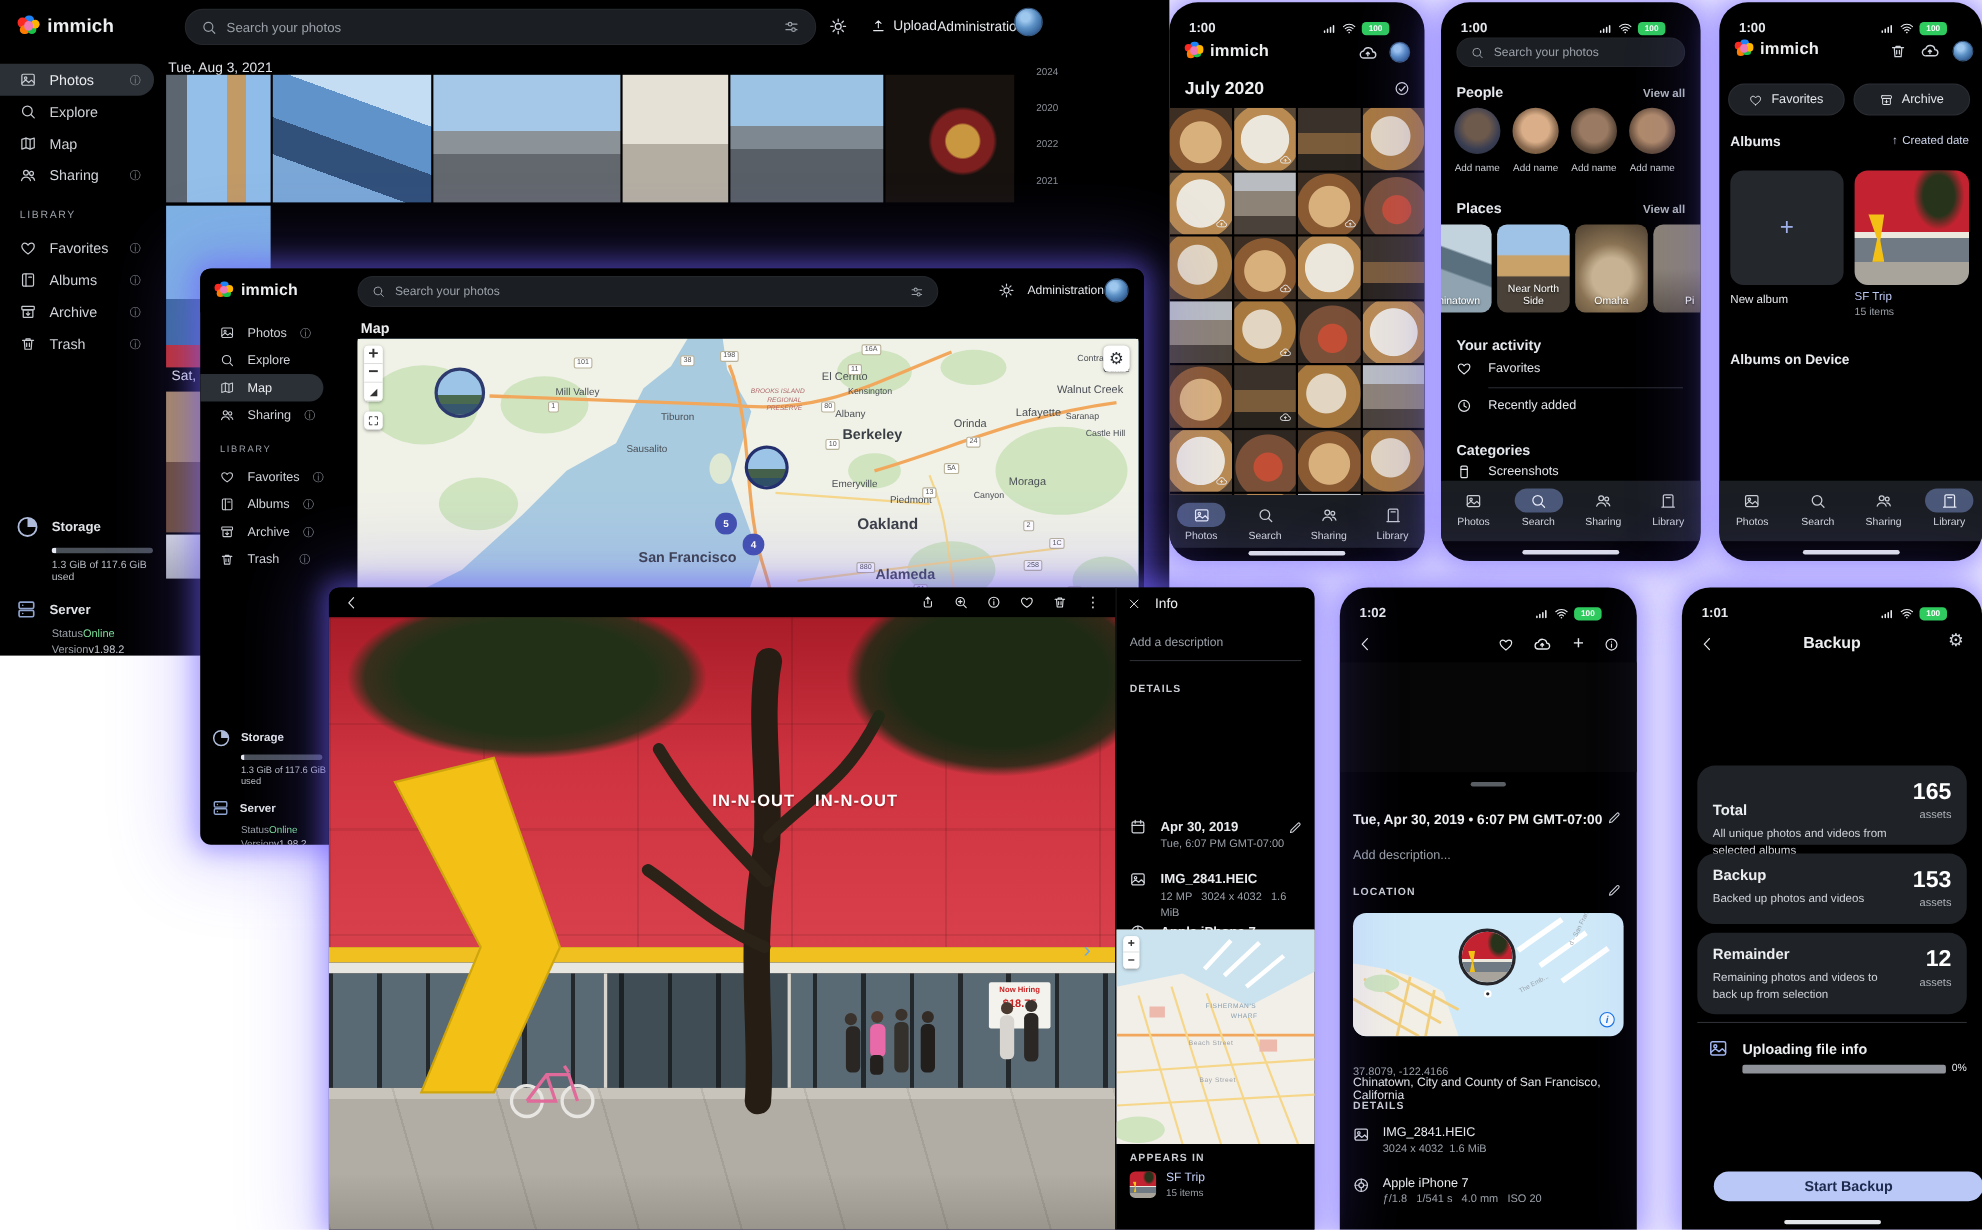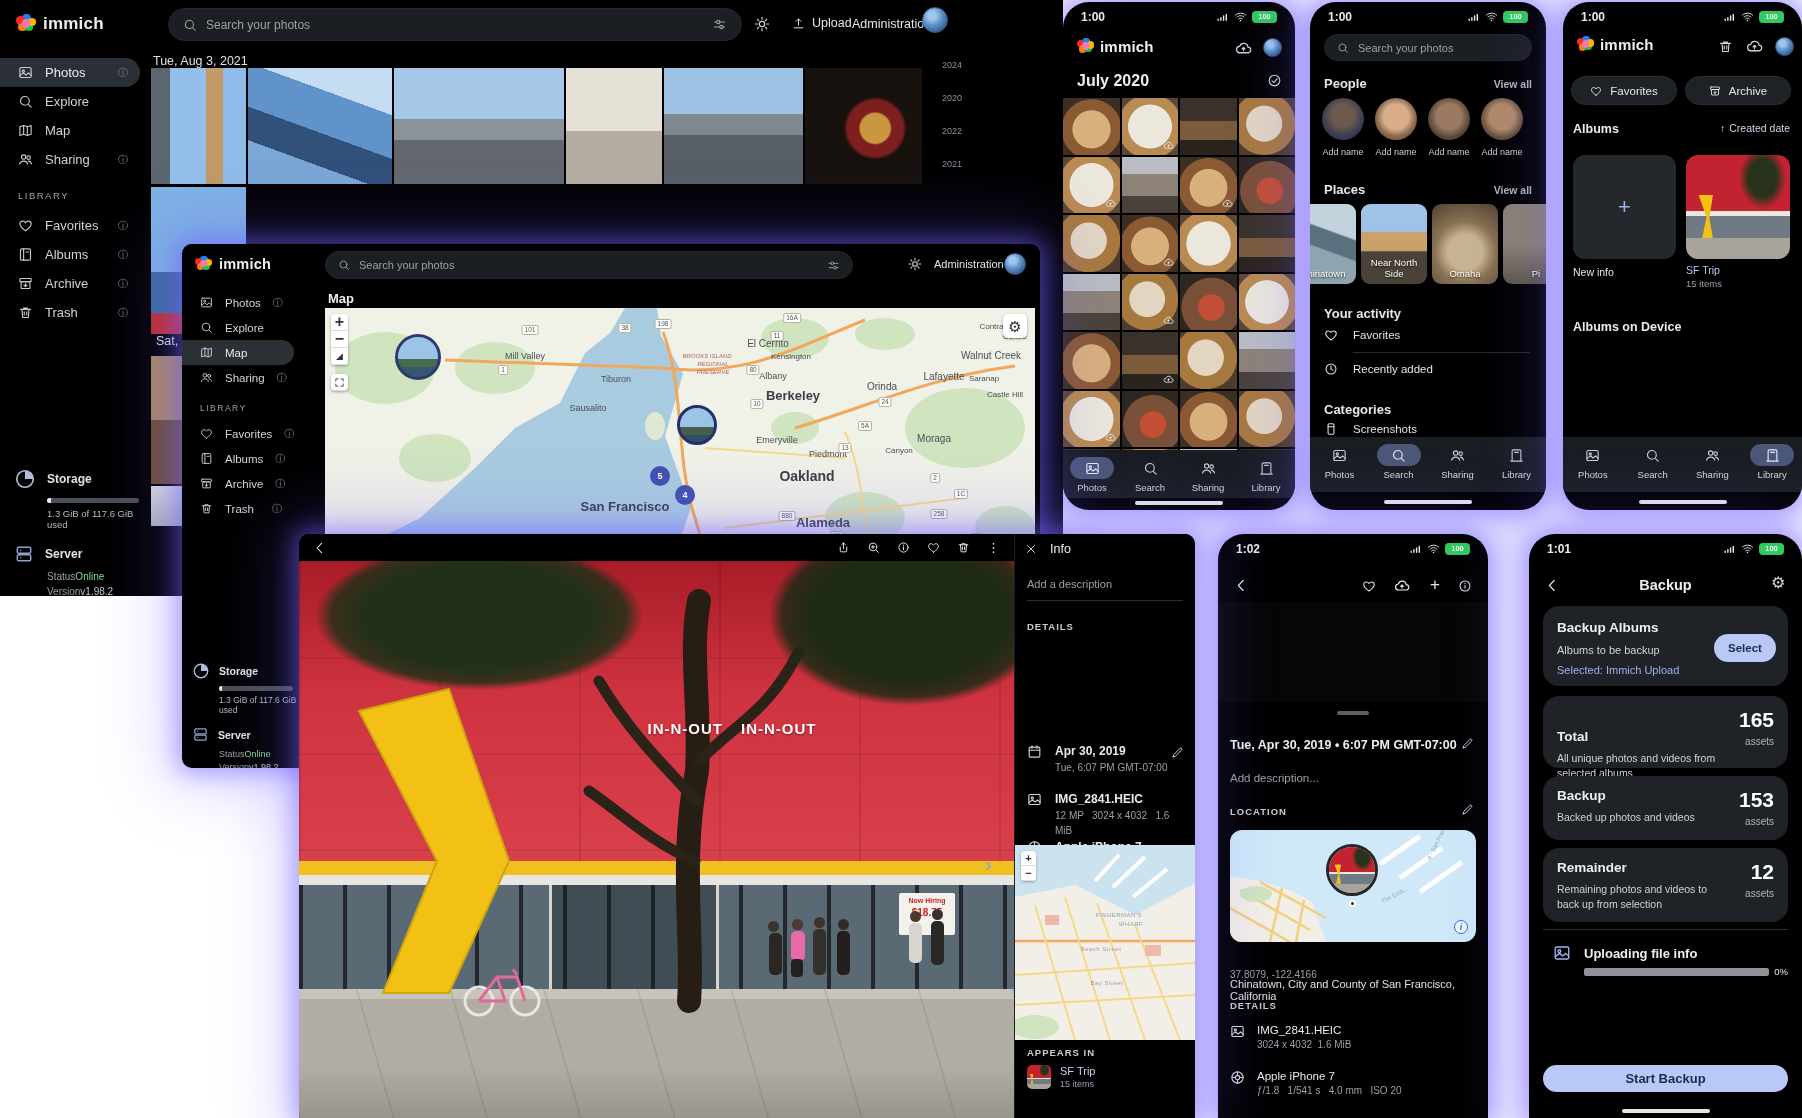--- a/index.html
+++ b/index.html
@@ -48,21 +48,21 @@
   .k-light{background:linear-gradient(180deg,#d6d9dc,#aeb2b6)}
   .f1{background:radial-gradient(circle at 50% 55%,#d8b07c 0 44%,#8a5a33 46% 70%,#3c2e22 72%)}
   .f2{background:radial-gradient(circle at 50% 50%,#ece7dc 0 54%,#b98b52 56% 80%,#5a4836 82%)}
   .f3{background:linear-gradient(180deg,#3a322a 0 40%,#7a5c3a 40% 74%,#2a241e 74%)}
   .f4{background:radial-gradient(circle at 45% 45%,#e2d6c2 0 40%,#a8793f 42% 70%,#4e3d2c 72%)}
   .f5{background:linear-gradient(180deg,#b9bdc2 0 30%,#8d8377 30% 70%,#4a423a 70%)}
   .f6{background:radial-gradient(circle at 55% 60%,#c24e35 0 28%,#7a5038 30% 64%,#2e2620 66%)}
   .cloudbadge{position:absolute;right:4px;bottom:4px;width:11px;height:11px;color:#e9ecef}
   
   .phone{position:absolute;background:#000;color:#e6e9ed;overflow:hidden}
-  .statusbar{position:absolute;left:0;right:0;top:0;height:30px;display:flex;align-items:flex-start;padding:8px 18px 0}
+  .statusbar{position:absolute;left:0;right:14px;top:0;height:30px;display:flex;align-items:flex-end;padding:8px 18px 0}
   .stime{font-weight:bold;font-size:12px}
   .sicons{margin-left:auto;display:flex;align-items:center;gap:5px}
   .batt{width:25px;height:12px;border-radius:4px;background:#2fcb5e;color:#fff;font-size:7.5px;font-weight:bold;display:flex;align-items:center;justify-content:center}
   .pnav{position:absolute;left:0;right:0;background:#1a1d22;display:flex}
   .pnav .pni{flex:1;display:flex;flex-direction:column;align-items:center;gap:3px;padding-top:7px;font-size:9.5px;color:#d3d7dd}
   .pni .ipill{width:44px;height:22px;border-radius:12px;display:flex;align-items:center;justify-content:center}
   .pni.on .ipill{background:#4b5878}
   .homebar{position:absolute;left:50%;transform:translateX(-50%);width:88px;height:4px;border-radius:2px;background:#e4e7ea}
   .vall{margin-left:auto;color:#aeb4bd;font-size:10.5px}
   .sechead{display:flex;align-items:baseline;color:#e4e7ec;font-size:13px;font-weight:bold}
@@ -1139,21 +1139,21 @@
         </span>
         <span>Archive</span>
     </div>
     <div class="abs" style="left:10px;top:120px;font-size:12.5px;font-weight:bold;color:#e8eaee">Albums</div>
     <div class="abs" style="right:12px;top:120px;font-size:10.5px;color:#cdd5ea;display:flex;gap:4px;align-items:center">
       <span>↑</span>
         <span>Created date</span>
     </div>
     <div class="abs" style="left:10px;top:153px;width:103px;height:104px;background:#24272c;border-radius:12px;display:flex;align-items:center;justify-content:center;color:#9fb0e8;font-size:22px">+</div>
     <div class="innout abs" style="left:123px;top:153px;width:104px;height:104px;border-radius:12px"></div>
-    <div class="abs" style="left:10px;top:264px;font-size:10.5px;color:#e3e6ea">New info</div>
+    <div class="abs" style="left:10px;top:264px;font-size:10.5px;color:#e3e6ea">New album</div>
     <div class="abs" style="left:123px;top:262px;font-size:10.5px;color:#bcc8f4">SF Trip</div>
     <div class="abs" style="left:123px;top:276px;font-size:9.5px;color:#9aa0a8">15 items</div>
     <div class="abs" style="left:10px;top:318px;font-size:12.5px;font-weight:bold;color:#e8eaee">Albums on Device</div>
     <nav class="pnav" style="top:435px;height:55px">
         <div class="pni">
           <span class="ipill">
             <span class="ico" style="height: 15px; width: 15px; color: rgb(201, 205, 211);">
               <svg viewBox="0 0 24 24" fill="none" stroke="currentColor" stroke-width="1.8" stroke-linecap="round" stroke-linejoin="round">
                 <rect x="3" y="4" width="18" height="16" rx="2"></rect>
                 <circle cx="8.5" cy="9.5" r="1.8"></circle>
@@ -1325,26 +1325,20 @@
         </div>
     </div>
     <span class="ico abs" style="left:16px;top:44px;width:15px;height:15px;color:#e4e7ea">
         <svg viewBox="0 0 24 24" fill="none" stroke="currentColor" stroke-width="1.8" stroke-linecap="round" stroke-linejoin="round">
           <path d="M14.5 4 7 12l7.5 8"></path>
         </svg>
       </span>
     <div class="abs" style="left:0;right:0;top:43px;text-align:center;font-size:14.5px;font-weight:bold;color:#eceef0">Backup</div>
     <span class="uni abs" style="left:242px;top:41px;font-size:16px;color:#cfd3da">⚙</span>
 
-    <div class="card" style="left:14px;top:72px;width:245px;height:80px;padding:14px">
-      <div style="font-size:13.5px;font-weight:bold;color:#eceef0">Backup Albums</div>
-      <div style="font-size:11px;margin-top:9px">Albums to be backup</div>
-      <div class="pillbtn abs" style="right:12px;top:28px;width:62px;height:28px;font-size:11.5px">Select</div>
-      <div style="font-size:11px;margin-top:8px;color:#9fb2ee">Selected: Immich Upload</div>
-    </div>
     <div>
         <div class="card" style="left: 14px; top: 162px; width: 245px; height: 72px; padding: 12px 14px;">
           <div style="font-size: 13.5px; font-weight: bold; color: rgb(236, 238, 240); margin-top: 21px;">Total</div>
           <div style="font-size: 10.5px; margin-top: 7px; width: 160px; line-height: 1.4;">All unique photos and videos from selected albums</div>
           <div class="abs" style="right: 14px; top: 12px; font-size: 21px; font-weight: bold; color: rgb(255, 255, 255);">165</div>
           <div class="abs" style="right: 14px; top: 40px; font-size: 10px; color: rgb(174, 180, 187);">assets</div>
         </div>
         <div class="card" style="left: 14px; top: 242px; width: 245px; height: 64px; padding: 12px 14px;">
           <div style="font-size: 13.5px; font-weight: bold; color: rgb(236, 238, 240);">Backup</div>
           <div style="font-size: 10.5px; margin-top: 7px; width: 160px; line-height: 1.4;">Backed up photos and videos</div>
@@ -1366,16 +1360,16 @@
             <circle cx="8.5" cy="9.5" r="1.8"></circle>
             <path d="M3 17l5.5-4.5L13 16l4-3.5 4 4"></path>
           </svg>
         </span>
       <span style="font-size:13px;font-weight:bold;color:#eceef0">Uploading file info</span>
     </div>
     <div class="abs" style="left:55px;top:432px;width:204px;display:flex;align-items:center;gap:5px">
       <div style="flex:1;height:8px;background:#8f9399;border-radius:2px"></div>
       <span style="font-size:9.5px;color:#e4e7ea">0%</span>
     </div>
-    <div class="pillbtn abs" style="left:14px;top:531px;width:245px;height:27px;font-size:13px;border-radius:14px">Start Backup</div>
+    <div class="pillbtn abs" style="left:29px;top:531px;width:245px;height:27px;font-size:13px;border-radius:14px">Start Backup</div>
     <div class="homebar" style="bottom:5px"></div>
   </section>
 </div>
 
 </body></html>

